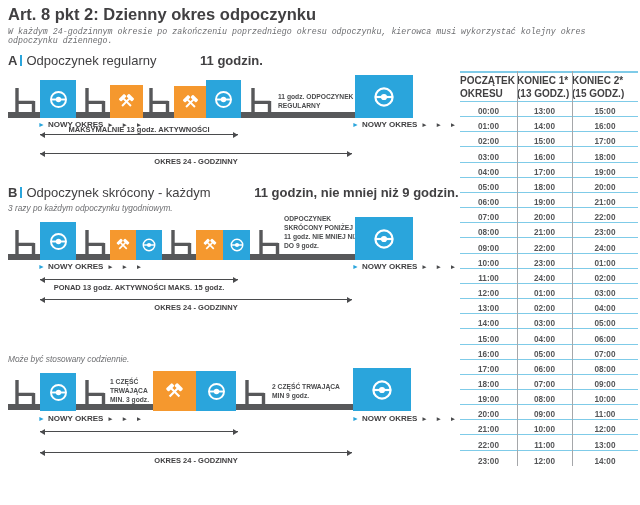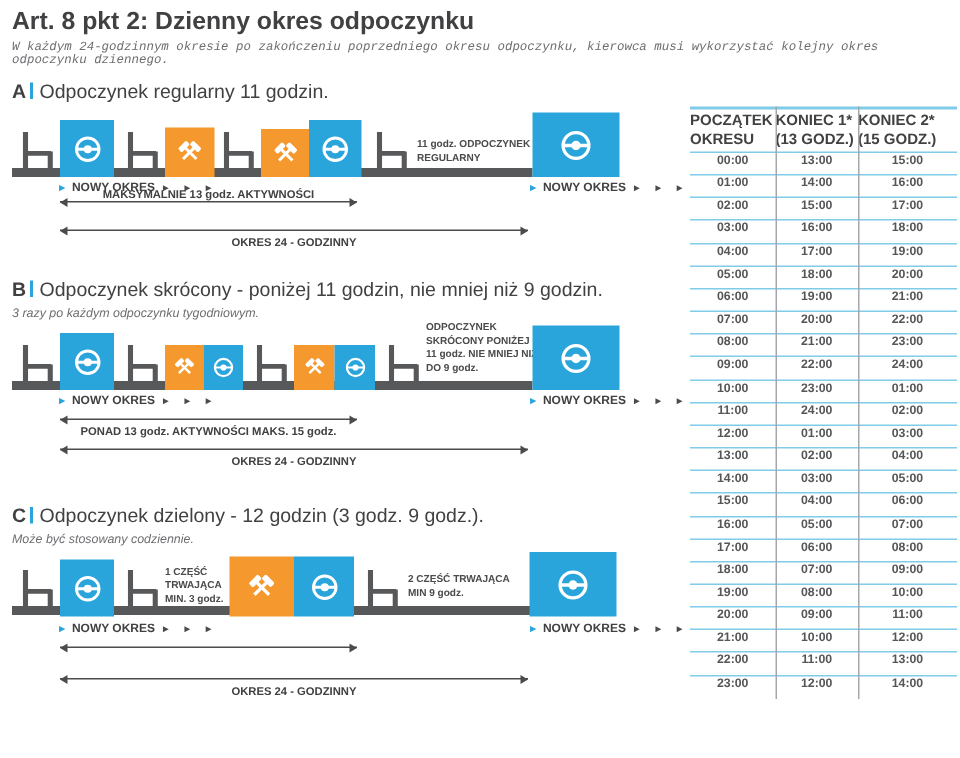--- a/index.html
+++ b/index.html
@@ -9,21 +9,21 @@
   *{margin:0;padding:0;box-sizing:border-box;}
   body{background:#fff;font-family:"Liberation Sans","DejaVu Sans",sans-serif;}
   .canvas{position:relative;width:640px;height:505px;background:#fff;overflow:hidden;}
 
   .page-title{position:absolute;left:8px;top:5px;font-size:16.5px;font-weight:bold;color:var(--dark);}
   .page-sub{position:absolute;left:8px;top:27px;font-size:8.3px;font-style:italic;color:var(--sub);font-family:Liberation Mono, monospace;}
 
   .sec-head{position:absolute;left:8px;font-size:13px;color:var(--dark);white-space:nowrap;}
   .sec-head .letter{font-weight:bold;}
   .sec-head .pipe{display:inline-block;width:2px;height:11px;background:var(--blue);margin:0 4px 0 3px;vertical-align:-1px;}
-  .sec-head .t2{font-weight:normal;}
+  .sec-head .t2{font-weight:bold;margin-left:40px;}
   .sec-sub{position:absolute;left:8px;font-size:8.3px;font-style:italic;color:var(--sub);}
 
   .bar{position:absolute;height:6px;background:var(--bar);}
   .sq{position:absolute;display:flex;align-items:center;justify-content:center;}
   .sq.blue{background:var(--blue);}
   .sq.orange{background:var(--orange);}
   .icn{display:flex;align-items:center;justify-content:center;}
   .icn svg{width:100%;height:100%;}
   .i22{width:21px;height:21px;} .i16{width:16px;height:16px;} .i24{width:24px;height:24px;} .i19{width:19px;height:19px;}
   .bed{position:absolute;}
@@ -38,21 +38,21 @@
   .darrow{position:absolute;height:1px;background:#4A4B4D;}
   .darrow::before,.darrow::after{content:"";position:absolute;top:-2.5px;border-top:3px solid transparent;border-bottom:3px solid transparent;}
   .darrow::before{left:0;border-right:5px solid #4A4B4D;}
   .darrow::after{right:0;border-left:5px solid #4A4B4D;}
   .alabel{position:absolute;font-size:7.5px;font-weight:bold;color:var(--dark);text-align:center;white-space:nowrap;}
 
   .table{position:absolute;left:460px;top:71px;width:178px;height:398px;}
   .thead{display:flex;align-items:center;height:31px;border-top:2px solid var(--tline);border-bottom:1.5px solid var(--tline);}
   .th{font-size:10px;font-weight:bold;color:var(--dark);white-space:pre-line;line-height:1.35;}
   .c0{width:57px;} .c1{width:55px;} .c2{width:66px;}
-  .trow{display:flex;align-items:flex-start;height:15.17px;border-bottom:1px solid var(--tline);}
+  .trow{display:flex;align-items:flex-end;height:15.17px;border-bottom:1px solid var(--tline);}
   .trow:last-child{border-bottom:none;}
   .td{font-size:8.2px;font-weight:bold;color:#555658;text-align:center;}
   .vdiv{position:absolute;top:0;bottom:3px;width:1px;background:var(--vdiv);}
 </style>
 </head>
 <body>
 
 <div class="canvas">
 
   <div class="page-title">Art. 8 pkt 2: Dzienny okres odpoczynku</div>
@@ -143,21 +143,21 @@
   <div class="nowy" style="left:352px;top:120px">
     <span class="lead">►</span><span>NOWY OKRES</span><span class="trail">►  ►  ►</span>
   </div>
 
   <div class="darrow" style="left:40px;top:134px;width:198px"></div>
   <div class="alabel" style="left:40px;top:125px;width:198px">MAKSYMALNIE 13 godz. AKTYWNOŚCI</div>
   <div class="darrow" style="left:40px;top:153px;width:312px"></div>
   <div class="alabel" style="left:40px;top:157px;width:312px">OKRES 24 - GODZINNY</div>
 
   <div class="sec-head" style="top:185px">
-    <span class="letter">B</span><span class="pipe"></span><span class="t1">Odpoczynek skrócony - poniżej </span><span class="t2">11 godzin, nie mniej niż 9 godzin.</span>
+    <span class="letter">B</span><span class="pipe"></span><span class="t1">Odpoczynek skrócony - każdym </span><span class="t2">11 godzin, nie mniej niż 9 godzin.</span>
   </div>
   <div class="sec-sub" style="top:203px">3 razy po każdym odpoczynku tygodniowym.</div>
 
   <div class="bar" style="left:8px;top:254px;width:347px"></div>
   <div class="bed" style="left:14px;top:230px;width:23px;height:24px"><svg viewBox="0 0 23 26" preserveAspectRatio="none">
         <path d="M3 0 V26 M1.4 15.5 H20 M19.5 14 V26" fill="none" stroke="#57585A" stroke-width="3.4"></path>
       </svg></div>
   <div class="sq blue" style="left:40px;top:222px;width:36px;height:38px">
       <span class="icn i22">
         <svg viewBox="0 0 24 24">
@@ -245,23 +245,20 @@
   </div>
   <div class="nowy" style="left:352px;top:262px">
     <span class="lead">►</span><span>NOWY OKRES</span><span class="trail">►  ►  ►</span>
   </div>
 
   <div class="darrow" style="left:40px;top:279px;width:198px"></div>
   <div class="alabel" style="left:40px;top:283px;width:198px">PONAD 13 godz. AKTYWNOŚCI MAKS. 15 godz.</div>
   <div class="darrow" style="left:40px;top:299px;width:312px"></div>
   <div class="alabel" style="left:40px;top:303px;width:312px">OKRES 24 - GODZINNY</div>
 
-  <div class="sec-head" style="top:336px">
-    <span class="letter">C</span><span class="pipe"></span><span class="t1">Odpoczynek dzielony - </span><span class="t2">12 godzin (3 godz. 9 godz.).</span>
-  </div>
   <div class="sec-sub" style="top:354px">Może być stosowany codziennie.</div>
 
   <div class="bar" style="left:8px;top:404px;width:347px"></div>
   <div class="bed" style="left:14px;top:380px;width:23px;height:24px"><svg viewBox="0 0 23 26" preserveAspectRatio="none">
         <path d="M3 0 V26 M1.4 15.5 H20 M19.5 14 V26" fill="none" stroke="#57585A" stroke-width="3.4"></path>
       </svg></div>
   <div class="sq blue" style="left:40px;top:373px;width:36px;height:38px">
       <span class="icn i22">
         <svg viewBox="0 0 24 24">
           <circle cx="12" cy="12" r="8.6" fill="none" stroke="#fff" stroke-width="2.2"></circle>

